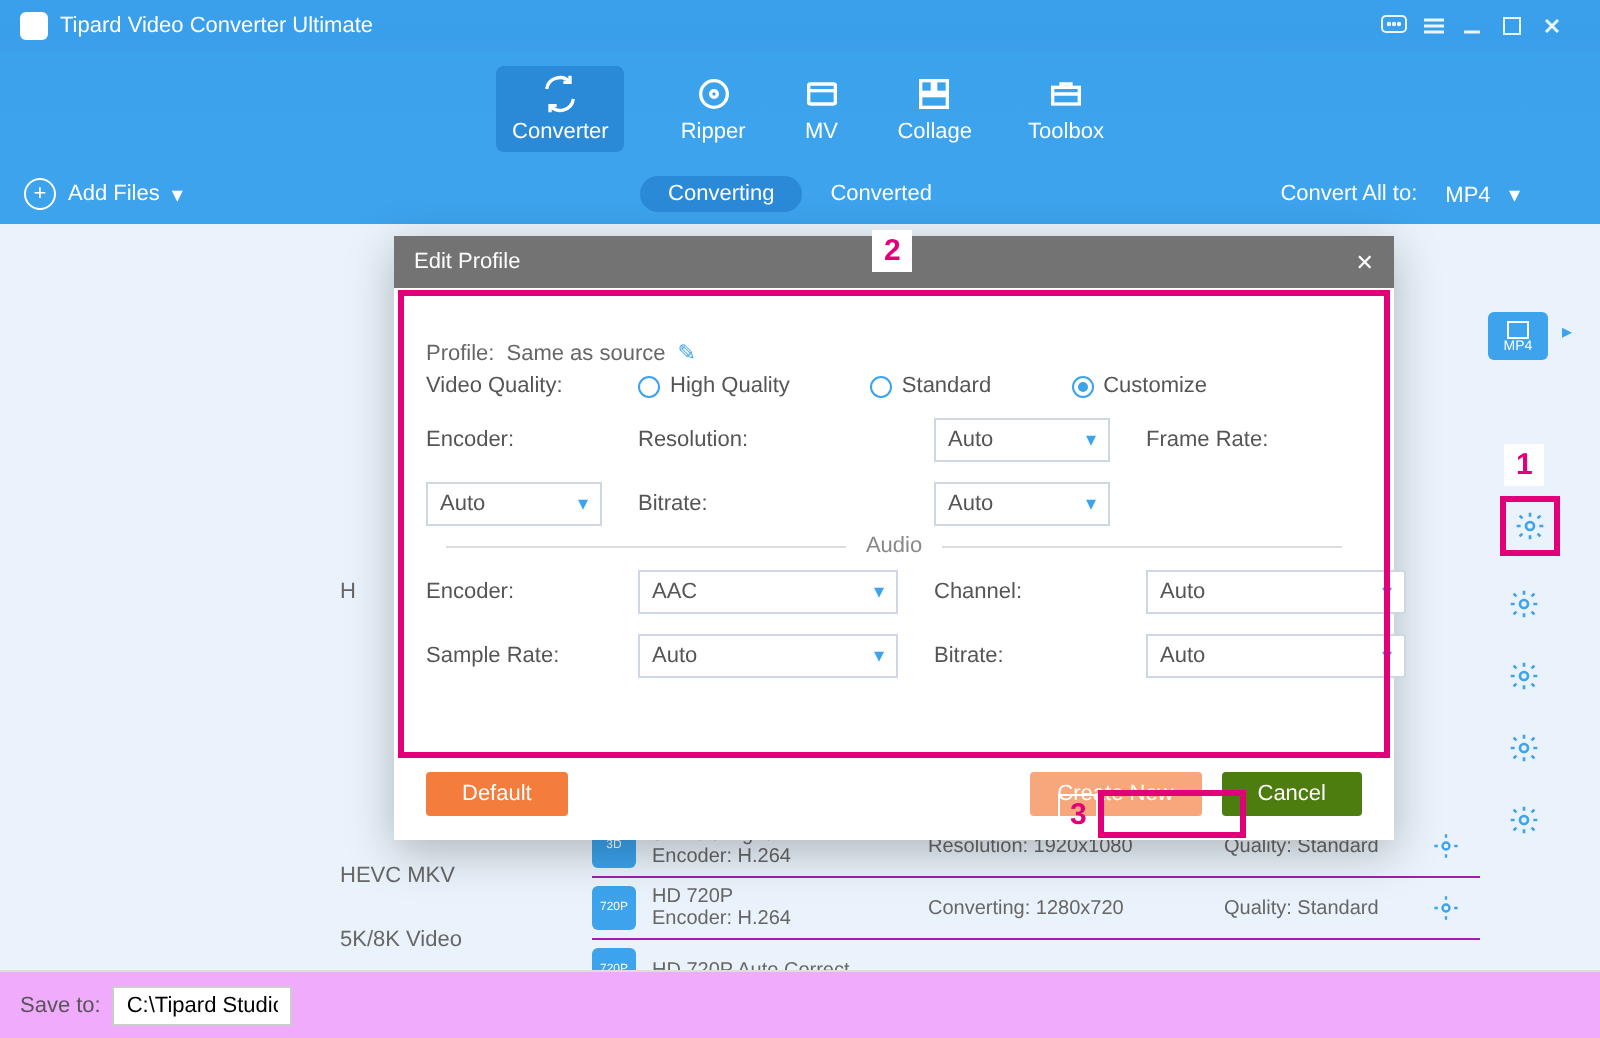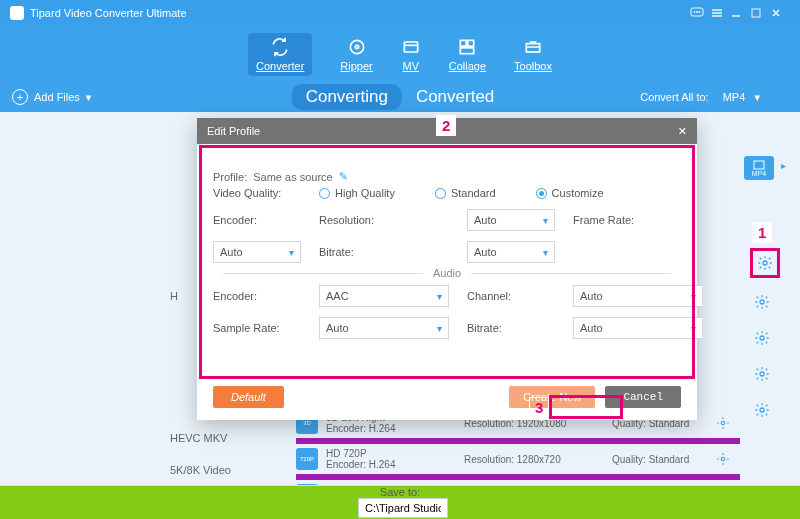--- a/index.html
+++ b/index.html
@@ -6,54 +6,54 @@
   body { width: 800px; height: 519px; overflow: hidden; background: #fff; position: relative; font-size: 11px; color: #555; }
 
   
   .titlebar { height: 26px; background: linear-gradient(#39a0ec,#3b9fea); display: flex; align-items: center; padding: 0 10px; color: #fff; }
   .titlebar .logo { width: 14px; height: 14px; background: #fff; border-radius: 3px; margin-right: 6px; }
   .titlebar .spacer { flex: 1; }
   .titlebar .winctl { width: 20px; text-align: center; opacity: .9; }
   .titlebar .winctl svg { stroke: #fff; fill: none; }
 
   
-  .nav { height: 56px; background: linear-gradient(#3ba2ec,#3ca3ec); display: flex; justify-content: center; gap: 28px; align-items: center; color: #fff; text-decoration: underline; }
+  .nav { height: 56px; background: linear-gradient(#3ba2ec,#3ca3ec); display: flex; justify-content: center; gap: 28px; align-items: center; color: #fff; }
   .nav .navitem { display: flex; flex-direction: column; align-items: center; font-size: 11px; gap: 3px; cursor: pointer; }
   .nav .navitem.active { background: #2b8ad8; border-radius: 4px; padding: 4px 8px; }
   .nav .icon { width: 20px; height: 20px; }
 
   
   .subbar { height: 30px; background: #3ca3ec; display: flex; align-items: center; padding: 0 12px; color: #fff; position: relative; }
   .addfiles { display: flex; align-items: center; gap: 6px; cursor: pointer; }
   .addfiles .plus { width: 16px; height: 16px; border: 1.5px solid #fff; border-radius: 50%; display: flex; align-items: center; justify-content: center; font-size: 11px; }
   .tabswitch { position: absolute; left: 50%; transform: translateX(-50%); display: flex; }
-  .tabswitch .tab { padding: 3px 14px; font-size: 17px; color: #fff; cursor: pointer; }
+  .tabswitch .tab { padding: 3px 14px; font-size: 11px; color: #fff; cursor: pointer; }
   .tabswitch .tab.active { background: #2b8ad8; border-radius: 10px; }
   .convall { margin-left: auto; display: flex; align-items: center; gap: 6px; font-size: 11px; }
   .convall .sel { padding: 2px 28px 2px 8px; color: #fff; cursor: pointer; }
 
   
   .main { position: absolute; top: 112px; left: 0; right: 0; bottom: 0; background: #eaf3fb; }
   .filerow { position: absolute; top: 2px; left: 14px; display: flex; gap: 12px; }
   .thumb { width: 100px; height: 58px; background: linear-gradient(135deg,#1a1f3a 20%,#2b3050 40%,#0c1a2f); border: 1px solid #aaa; background-size: cover; }
   .fileinfo { padding-top: 2px; color: #666; font-size: 11px; }
   .outbadge { position: absolute; right: 26px; top: 44px; width: 30px; height: 24px; background: #3ca3ec; border-radius: 3px; display: flex; flex-direction: column; align-items: center; justify-content: center; color: #fff; font-size: 7px; }
   .outbadge::after{content:"▸"; position:absolute; right:-12px; top:4px; color:#3ca3ec; font-size:10px;}
   .sidegear { position: absolute; right: 30px; width: 16px; height: 16px; color: #3ca3ec; cursor: pointer; }
   .gearbox { position: absolute; right: 20px; top: 136px; width: 30px; height: 30px; border: 3px solid #e1007a; display:flex; align-items:center; justify-content:center;}
 
   
-  .bottom { position: absolute; left: 0; right: 0; bottom: 0; height: 34px; background: #84cc16; border-top: 1px solid #ddd; display: flex; align-items: center; padding: 0 10px; font-size: 11px; color: #555; flex-direction: column; }
+  .bottom { position: absolute; left: 0; right: 0; bottom: 0; height: 34px; background: #f0abfc; border-top: 1px solid #ddd; display: flex; align-items: center; padding: 0 10px; font-size: 11px; color: #555; }
   .bottom input { margin-left: 6px; border: 1px solid #ccc; padding: 3px 6px; width: 90px; font-size: 11px; }
 
   
   .leftcats { position: absolute; left: 162px; top: 168px; width: 120px; font-size: 11px; color: #666; }
   .leftcats div { padding: 10px 8px; }
   .fmtlist { position: absolute; left: 296px; top: 296px; right: 60px; font-size: 10px; color: #666; }
-  .fmtrow { display: flex; align-items: center; gap: 8px; padding: 4px 0; border-bottom: 6px solid #a21caf; }
+  .fmtrow { display: flex; align-items: center; gap: 8px; padding: 4px 0; border-bottom: 1px solid #a21caf; }
   .fmtrow .ficon { width: 22px; height: 22px; background: #3ca3ec; border-radius: 3px; color:#fff; font-size:6px; display:flex; flex-direction:column; align-items:center; justify-content:center; }
   .fmtrow .fname { width: 130px; font-size:10px;}
   .fmtrow .fres { width: 140px; }
   .fmtrow .fq { flex: 1; }
   .fmtrow .fgear { color:#3ca3ec; margin-right:10px; cursor:pointer;}
 
   
   .dialog { position: absolute; left: 197px; top: 118px; width: 500px; height: 302px; background: #fff; box-shadow: 0 6px 22px rgba(0,0,0,.25); }
   .dlg-hd { height: 26px; background: #737373; color: #fff; display: flex; align-items: center; padding: 0 10px; font-size: 11px; }
   .dlg-hd .close { margin-left: auto; cursor: pointer; }
@@ -64,23 +64,23 @@
   .sectlabel::before, .sectlabel::after { content:""; flex:1; height:1px; background:#ddd; margin:0 10px; }
   .grid { display: grid; grid-template-columns: 88px 130px 88px 130px; column-gap: 18px; row-gap: 10px; align-items: center; font-size: 11px; color:#555; }
   .radio-row { grid-column: 2 / span 3; display:flex; gap:40px; align-items:center; }
   .radio-opt { display:flex; align-items:center; gap:5px; cursor:pointer;}
   .radio-opt .r { width:11px; height:11px; border:1.5px solid #3ca3ec; border-radius:50%; display:inline-block; position:relative;}
   .radio-opt.sel .r::after{content:""; position:absolute; inset:2px; background:#3ca3ec; border-radius:50%;}
   .dd { border:1px solid #cfd8e2; height:22px; display:flex; align-items:center; padding:0 6px; font-size:11px; color:#555; background:#fff; position:relative; cursor:pointer;}
   .dd::after{ content:"▾"; position:absolute; right:6px; color:#3ca3ec; font-size:10px;}
   .dlg-ft { position:absolute; bottom:12px; left:16px; right:16px; display:flex; align-items:center;}
   .btn { height:22px; padding:0 18px; border:none; color:#fff; font-size:11px; cursor:pointer; border-radius:2px;}
-  .btn.default { background:#f47c3c;font-style:italic; }
+  .btn.default { background:#f47c3c; }
   .btn.create { background:#f7a77b; padding:0 14px;}
-  .btn.cancel { background:#737373; margin-left:10px;font-family:Liberation Mono, monospace;}
+  .btn.cancel { background:#4d7c0f; margin-left:10px;}
   .ft-right { margin-left:auto; display:flex; align-items:flex-end; }
 
   
   .callout { position:absolute; background:#fff; color:#e1007a; font-weight:bold; font-size:15px; padding:1px 5px; border:1px solid #fff;}
   .pinkframe { position:absolute; border:3px solid #e1007a; pointer-events:none; }
 
   svg { display:block; }
 </style>
 </head>
 <body>
@@ -228,21 +228,21 @@
         </svg>
     </div>
     <div class="fmtrow">
       <div class="ficon">
           <span>720P</span>
         </div>
       <div class="fname">
           <div>HD 720P</div>
           <div>Encoder: H.264</div>
         </div>
-      <div class="fres">Resolution: 1280x720</div>
+      <div class="fres">Converting: 1280x720</div>
       <div class="fq">Quality: Standard</div>
       <svg class="fgear" width="14" height="14" viewBox="0 0 24 24" fill="none" stroke="#3ca3ec" stroke-width="2">
           <circle cx="12" cy="12" r="3"></circle>
           <path d="M12 2v3M12 19v3M2 12h3M19 12h3"></path>
         </svg>
     </div>
     <div class="fmtrow">
       <div class="ficon">
           <span>720P</span>
         </div>

